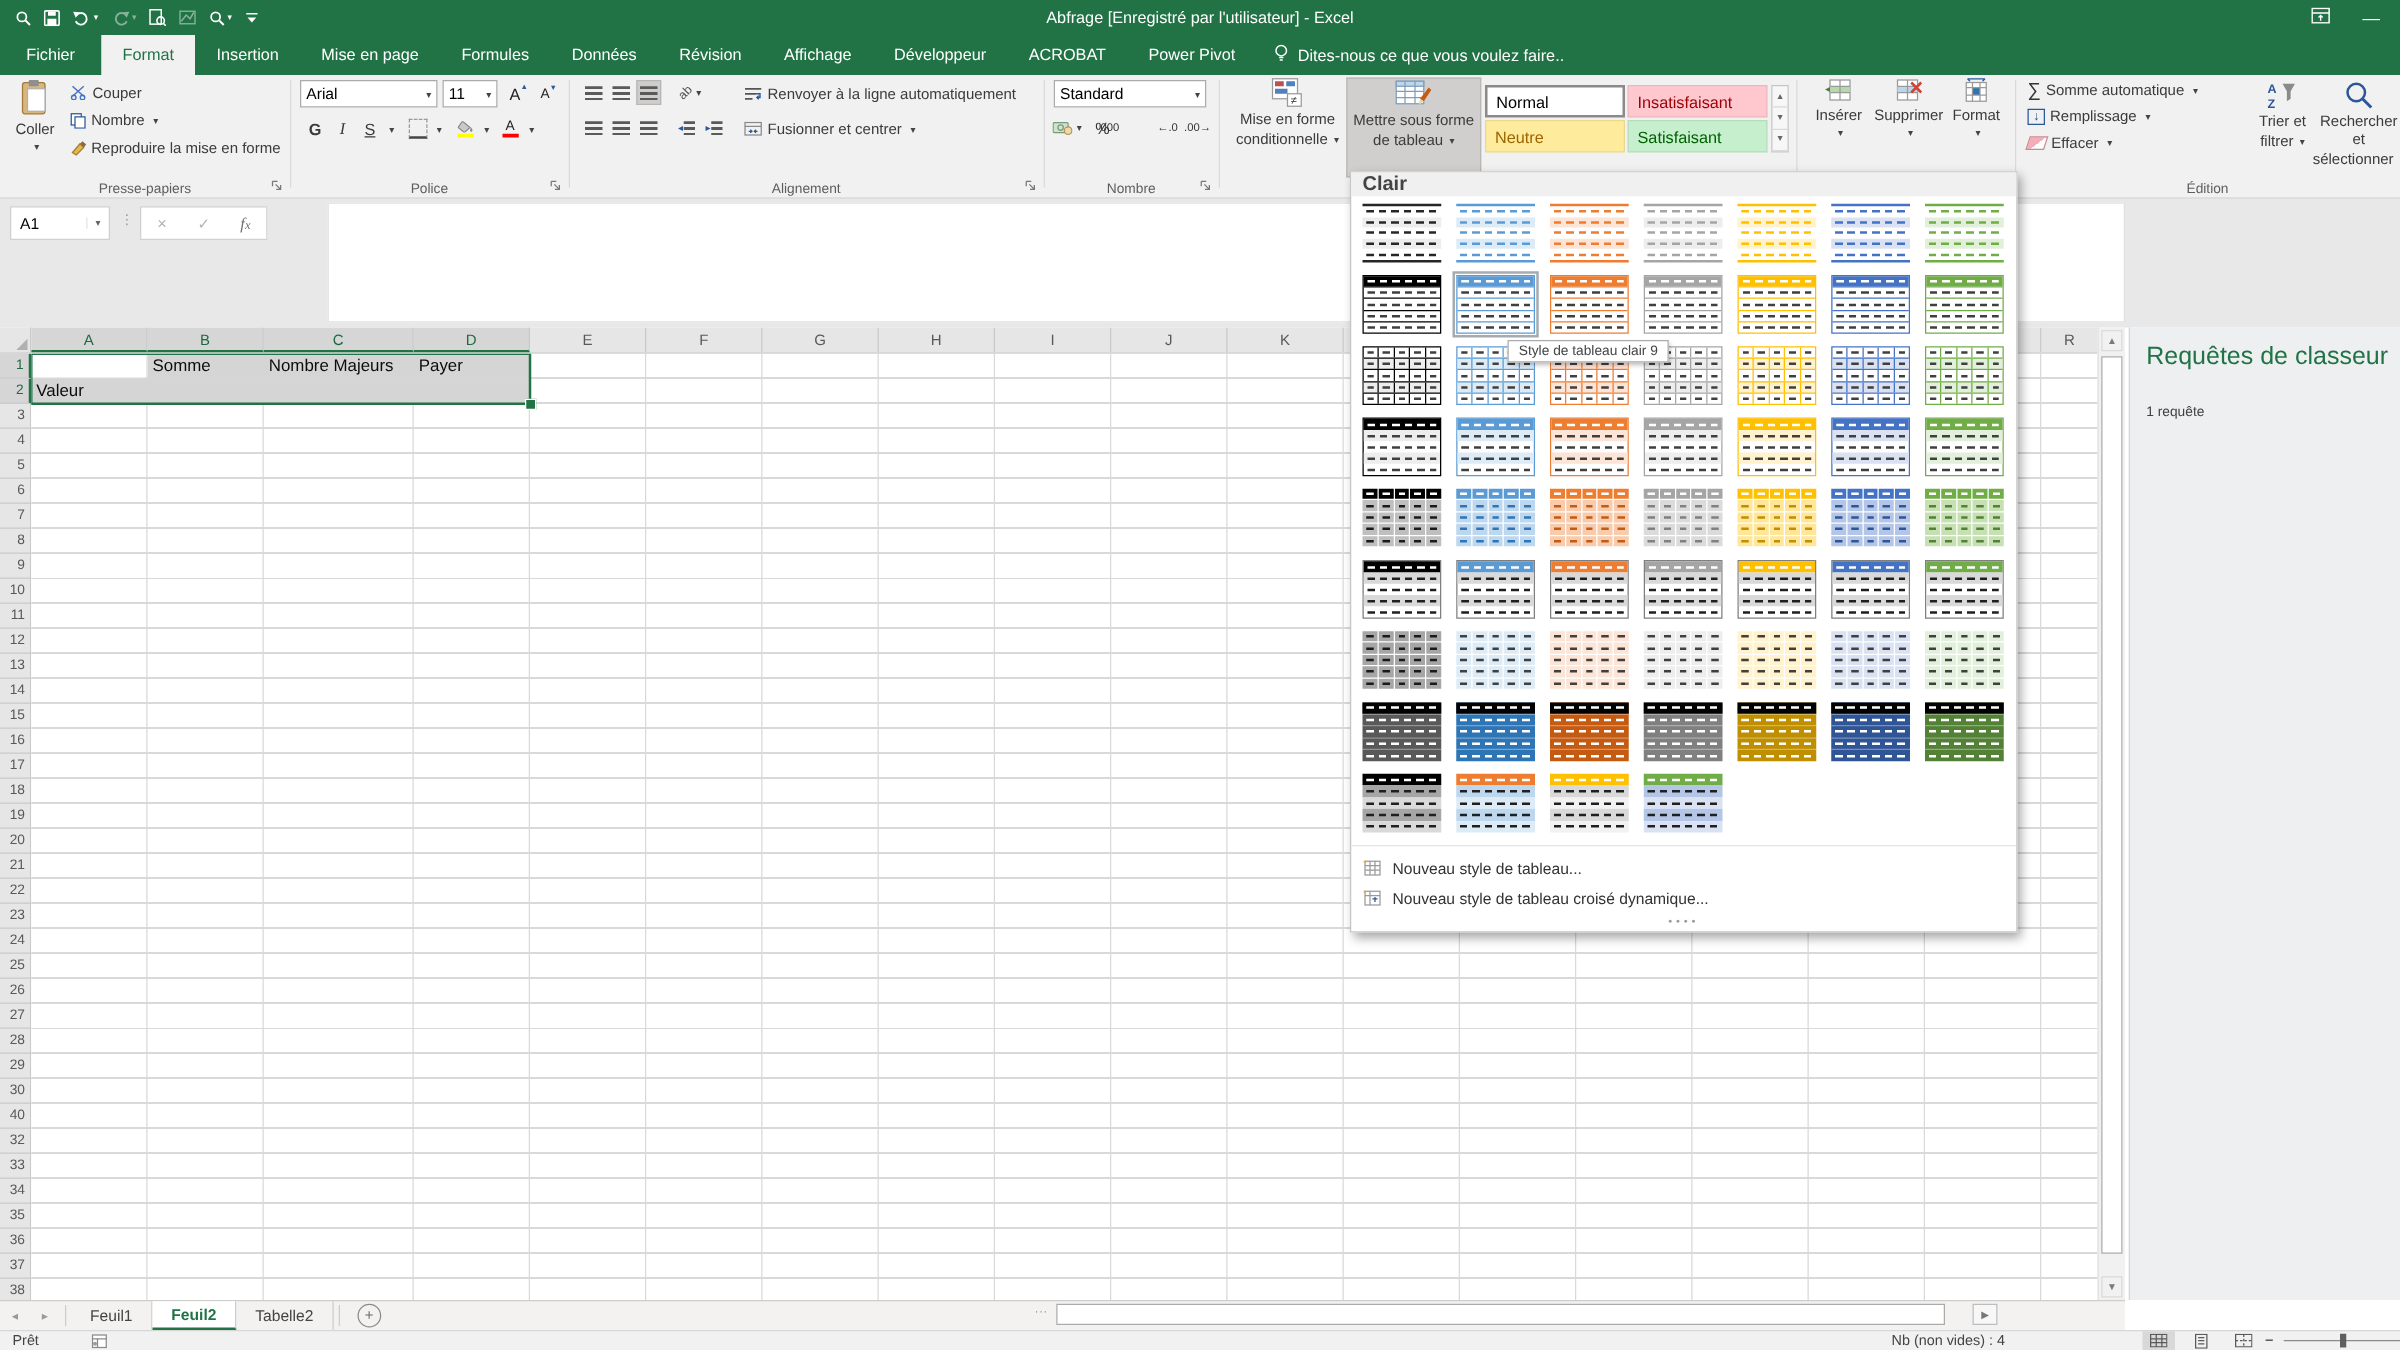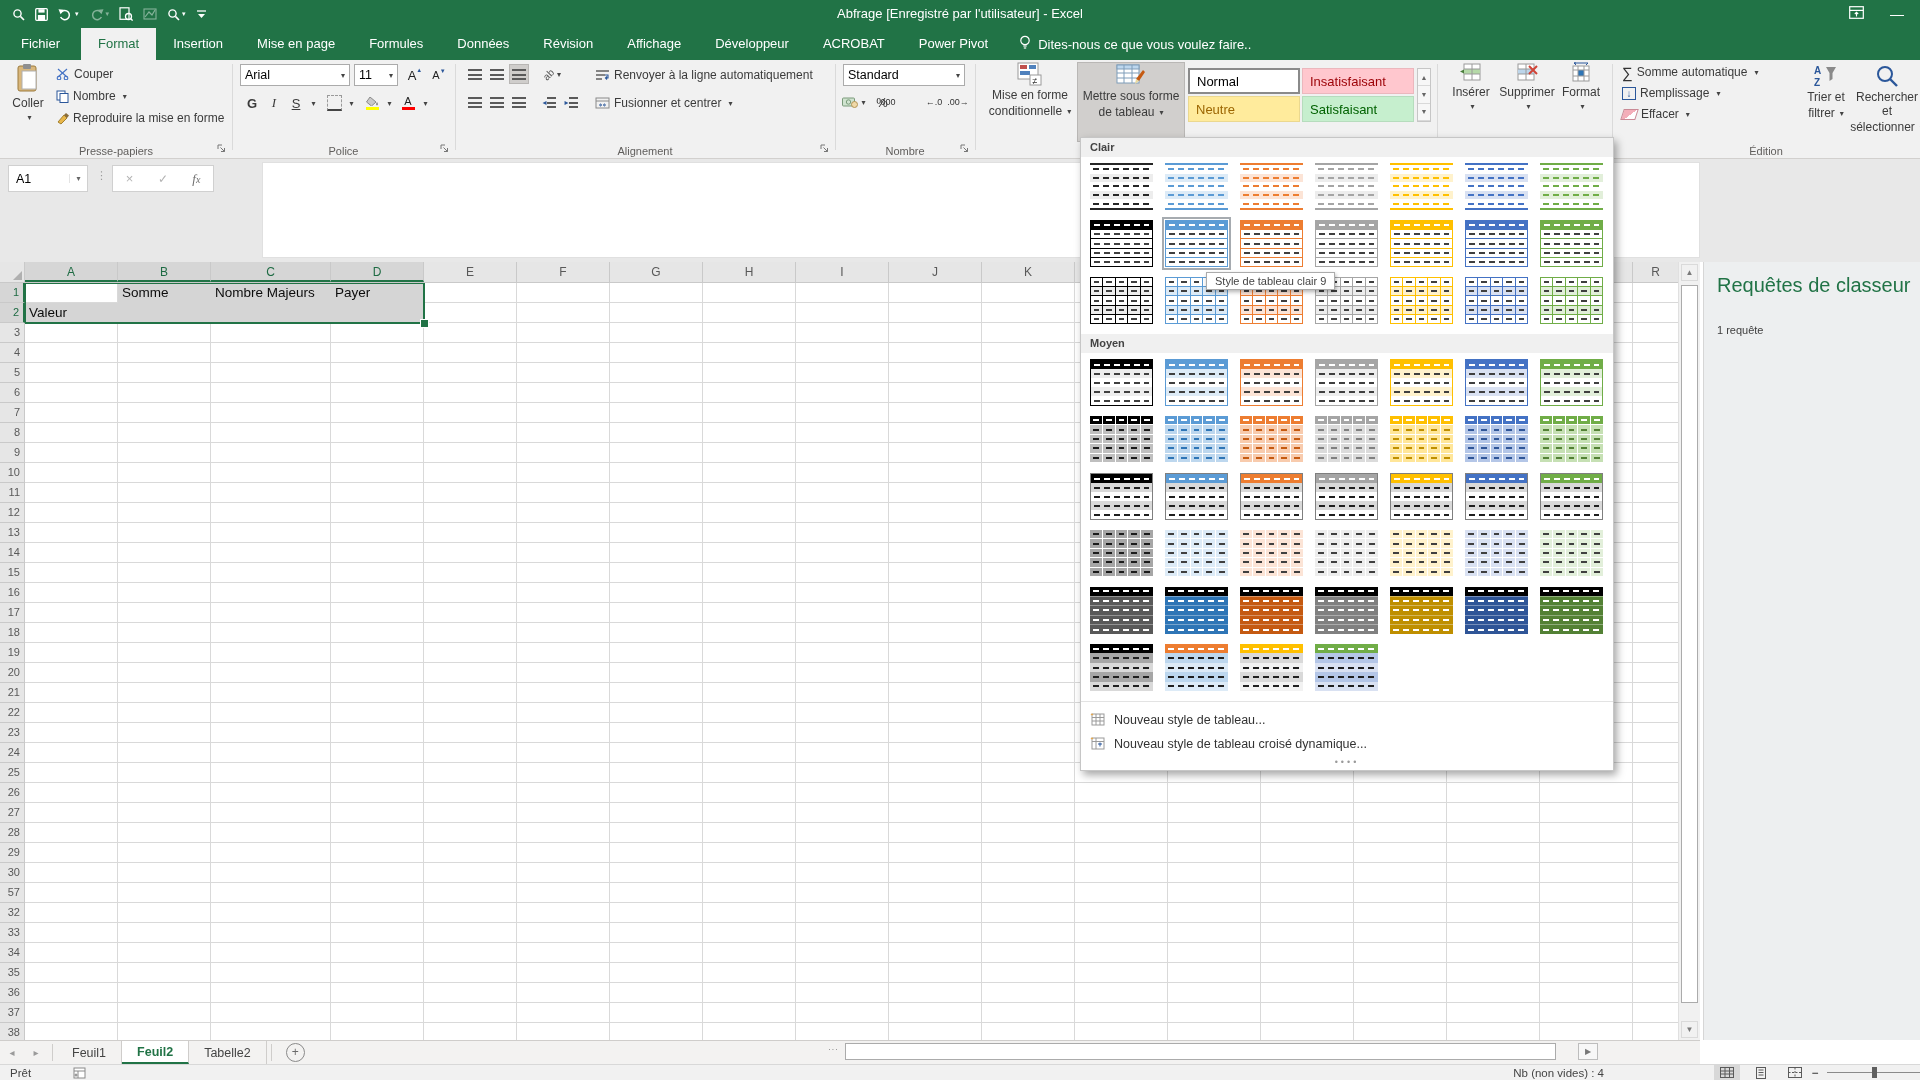--- a/index.html
+++ b/index.html
@@ -65,21 +65,21 @@
   .acell{position:absolute;background:#fff;z-index:1;}
   .cellval{position:absolute;height:20px;line-height:20px;font-size:13.5px;color:#0c0c0c;white-space:nowrap;z-index:2;font-family:"Liberation Sans",sans-serif;}
   .selbox{position:absolute;border:2px solid #217346;box-sizing:border-box;z-index:3;}
   .fillhandle{position:absolute;width:7px;height:7px;background:#217346;border:1px solid #fff;box-sizing:content-box;z-index:4;}
   
   #vscroll{position:absolute;left:1678px;top:262px;width:22px;height:778px;background:#f1f1f1;border-left:1px solid #e0e0e0;box-sizing:border-box;}
   .varrow{position:absolute;left:2px;width:17px;height:17px;display:flex;align-items:center;justify-content:center;font-size:8px;color:#7a7a7a;background:#f1f1f1;border:1px solid #dadada;box-sizing:border-box;}
   #vthumb{position:absolute;left:2px;top:23px;width:17px;height:718px;background:#fff;border:1px solid #ababab;box-sizing:border-box;}
   
   #tbl-gallery{position:absolute;left:1080px;top:137px;width:532px;background:#fff;border:1px solid #c6c6c6;box-shadow:3px 4px 8px rgba(0,0,0,.35);z-index:50;padding-bottom:2px;}
-  .gsechead{height:19px;line-height:19px;background:#f0f0f0;font-size:11px;font-weight:bold;color:#444;padding-left:9px;margin-bottom:6px;}
+  .gsechead{height:19px;line-height:19px;background:#f0f0f0;font-size:16px;font-weight:bold;color:#444;padding-left:9px;margin-bottom:6px;}
   .grow{display:grid;grid-template-columns:repeat(7,63px);column-gap:12px;padding:0 0 10px 9px;}
   .thumb{width:63px;height:47px;box-sizing:border-box;display:flex;flex-direction:column;background:#fff;}
   .trow{flex:1;display:flex;align-items:center;box-sizing:border-box;min-height:0;}
   .trow.gap{margin-bottom:1px;}
   .dash{height:2px;flex:1;margin:0 3px;}
   .tcell{flex:1;height:100%;display:flex;align-items:center;box-sizing:border-box;margin-right:1px;min-width:0;}
   .tcell:last-child{margin-right:0;}
   .thumb.hov{box-shadow:0 0 0 1px #fff,0 0 0 3px #a6abb0;}
   #gtooltip{position:absolute;left:125px;top:134px;background:#fff;border:1px solid #ababab;box-shadow:1px 2px 4px rgba(0,0,0,.3);padding:2px 8px;font-size:11px;color:#444;white-space:nowrap;z-index:5;}
   .gmenu{border-top:1px solid #e3e3e3;padding:6px 0 2px 8px;}
@@ -603,21 +603,21 @@
       <div class="rhead">21</div>
       <div class="rhead">22</div>
       <div class="rhead">23</div>
       <div class="rhead">24</div>
       <div class="rhead">25</div>
       <div class="rhead">26</div>
       <div class="rhead">27</div>
       <div class="rhead">28</div>
       <div class="rhead">29</div>
       <div class="rhead">30</div>
-      <div class="rhead">57</div>
+      <div class="rhead">40</div>
       <div class="rhead">32</div>
       <div class="rhead">33</div>
       <div class="rhead">34</div>
       <div class="rhead">35</div>
       <div class="rhead">36</div>
       <div class="rhead">37</div>
       <div class="rhead">38</div>
     </div>
 <div id="gridarea">
       <div class="vline" style="left: 92px;"></div>
@@ -1503,21 +1503,20 @@
               </div>
               <div class="tcell" style="margin-right: 0px; border-right: 1px solid rgb(112, 173, 71);">
                 <div class="dash" style="background: repeating-linear-gradient(90deg, rgb(63, 63, 63) 0px, rgb(63, 63, 63) 6px, transparent 6px, transparent 10px);"></div>
               </div>
               <div class="tcell" style="margin-right: 0px; border-right: none;">
                 <div class="dash" style="background: repeating-linear-gradient(90deg, rgb(63, 63, 63) 0px, rgb(63, 63, 63) 6px, transparent 6px, transparent 10px);"></div>
               </div>
             </div>
           </div>
         </div>
-        <div class="gsechead">Moyen</div>
         <div class="grow">
           <div class="thumb" style="border: 1px solid rgb(0, 0, 0);">
             <div class="trow" style="background: rgb(0, 0, 0);">
               <div class="dash" style="background: repeating-linear-gradient(90deg, rgb(255, 255, 255) 0px, rgb(255, 255, 255) 6px, transparent 6px, transparent 10px);"></div>
             </div>
             <div class="trow" style="background: rgb(237, 237, 237);">
               <div class="dash" style="background: repeating-linear-gradient(90deg, rgb(63, 63, 63) 0px, rgb(63, 63, 63) 6px, transparent 6px, transparent 10px);"></div>
             </div>
             <div class="trow">
               <div class="dash" style="background: repeating-linear-gradient(90deg, rgb(63, 63, 63) 0px, rgb(63, 63, 63) 6px, transparent 6px, transparent 10px);"></div>

